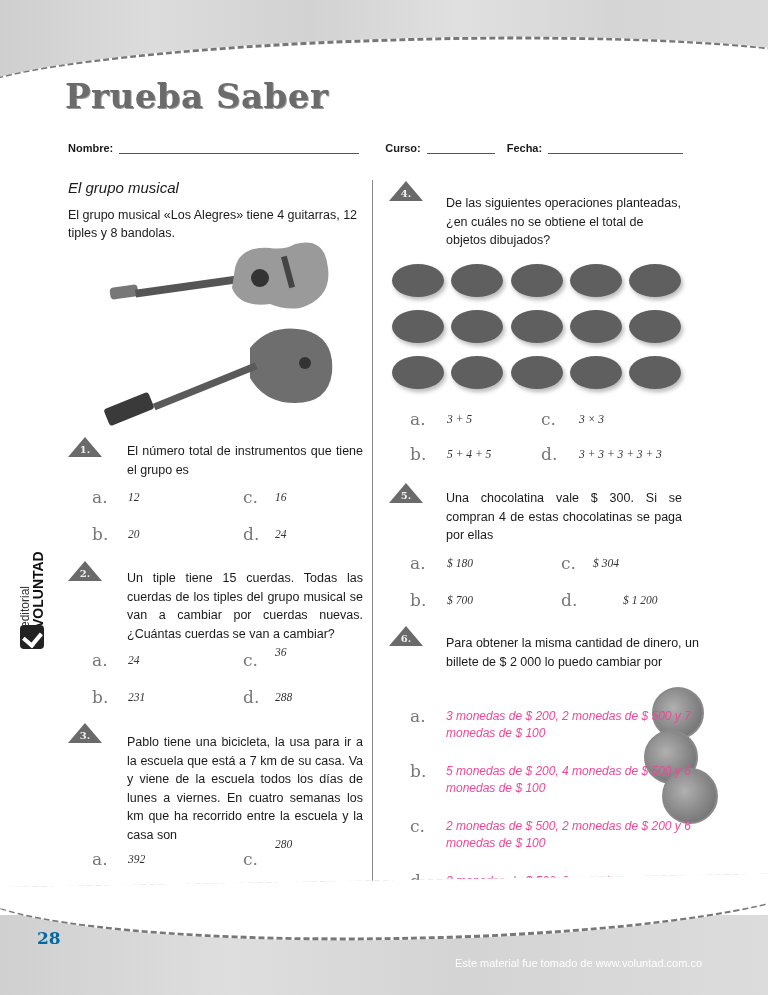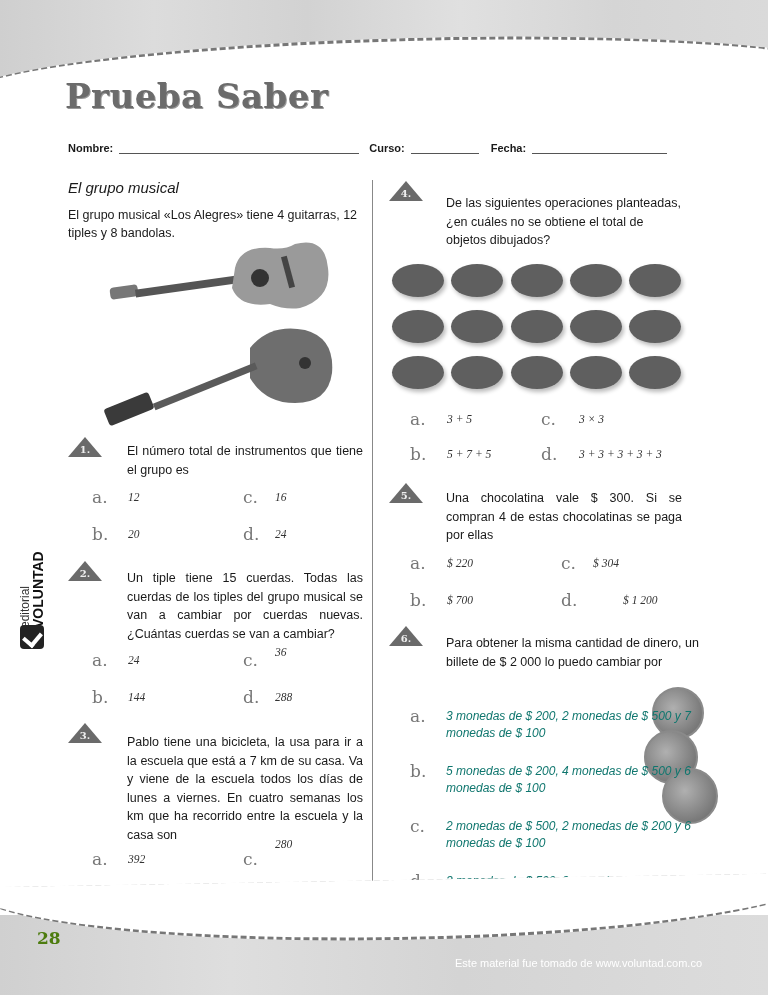--- a/index.html
+++ b/index.html
@@ -43,38 +43,38 @@
     }
     .qnum .tri { width: 0; height: 0; border-left: 17px solid transparent; border-right: 17px solid transparent;
       border-bottom: 20px solid #6a6a6a; position: absolute; top: 0; left: 0; }
     .qnum .n { position: absolute; left: 0; width: 34px; top: 7px; text-align: center; color: #eee;
       font-size: 10px; font-weight: bold; font-family: "DejaVu Serif", serif; }
 
     .qtext { position: absolute; font-family: "Liberation Sans", sans-serif; font-size: 12.5px; line-height: 18.5px; text-align: justify; }
 
     .opt-letter { position: absolute; font-family: "DejaVu Serif", serif; font-size: 17px; color: #777; }
     .opt-val { position: absolute; font-family: Liberation Serif, serif; font-style: italic; font-size: 11.5px; color: #333; }
-    .opt-long { position: absolute; font-family: "Liberation Sans", sans-serif; font-style: italic; font-size: 12px; line-height: 17px; color: #0f766e; width: 245px; }
+    .opt-long { position: absolute; font-family: "Liberation Sans", sans-serif; font-style: italic; font-size: 12px; line-height: 17px; color: #ec4899; width: 245px; }
 
     .ovals { position: absolute; left: 392px; top: 264px; width: 300px; height: 130px; }
     .oval { position: absolute; width: 52px; height: 33px; background: #5f5f5f; border-radius: 50%;
       box-shadow: 2px 3px 4px #bbb; }
 
     .coin { position: absolute; border-radius: 50%; background: radial-gradient(circle at 40% 40%, #b0b0b0, #7a7a7a 70%, #666); border: 2px solid #8a8a8a; }
 
     .bottom-band {
       position: absolute; left: 0; top: 915px; width: 768px; height: 80px;
       background: linear-gradient(90deg, #d0d0d0, #dedede 30%, #d4d4d4 60%, #dcdcdc);
     }
     .bottom-curve {
       position: absolute; left: -30px; top: 880px; width: 860px; height: 60px; background: #fff;
       border-radius: 0 0 50% 50% / 0 0 100% 100%;
       border-bottom: 3px dashed #777; transform: rotate(-1deg);
     }
-    .page-num { position: absolute; left: 37px; top: 928px; font-family: "DejaVu Serif", serif; font-weight: bold; font-size: 17px; color: #4d7c0f; }
+    .page-num { position: absolute; left: 37px; top: 928px; font-family: "DejaVu Serif", serif; font-weight: bold; font-size: 17px; color: #0369a1; }
     .footer-note { position: absolute; left: 455px; top: 957px; font-family: "Liberation Sans", sans-serif; font-size: 11px; color: #fff; }
 
     .logo { position: absolute; left: 12px; top: 515px; width: 40px; height: 135px; }
     .logo .txt { position: absolute; left: -40px; top: 40px; transform: rotate(-90deg); transform-origin: center;
       width: 120px; font-family: "Liberation Sans", sans-serif; line-height: 13px; }
     .logo .ed { font-size: 12px; color: #333; display: block; }
     .logo .vol { font-size: 14px; font-weight: bold; color: #111; display: block; }
     .logo .mark { position: absolute; left: 8px; top: 110px; width: 24px; height: 24px; background: #222; border-radius: 4px; }
     .logo .mark::after { content: ""; position: absolute; left: 6px; top: 4px; width: 9px; height: 13px;
       border-right: 4px solid #fff; border-bottom: 4px solid #fff; transform: rotate(40deg); }
@@ -83,21 +83,21 @@
 <body>
 
 <div class="top-band"></div>
 <div class="top-curve"></div>
 
 <div class="title">Prueba Saber</div>
 
 <div class="form-row">
   <span>Nombre:</span>
   <span class="blank" style="width:240px"></span>
-  <span style="margin-left:4px">Curso:</span>
+  <span style="margin-left:20px">Curso:</span>
   <span class="blank" style="width:68px"></span>
   <span style="margin-left:6px">Fecha:</span>
   <span class="blank" style="width:135px"></span>
 </div>
 
 <div class="divider"></div>
 
 <div class="sec-title">El grupo musical</div>
 <div class="intro">El grupo musical «Los Alegres» tiene 4 guitarras, 12 tiples y 8 bandolas.</div>
 
@@ -134,21 +134,21 @@
 <div class="qnum" style="left:68px;top:561px">
   <div class="tri"></div>
   <div class="n">2.</div>
 </div>
 <div class="qtext" style="left:127px;top:569px;width:236px">Un tiple tiene 15 cuerdas. Todas las cuerdas de los tiples del grupo musical se van a cambiar por cuerdas nuevas. ¿Cuántas cuerdas se van a cambiar?</div>
 <div class="opt-letter" style="left:92px;top:650px">a.</div>
 <div class="opt-val" style="left:128px;top:654px">24</div>
 <div class="opt-letter" style="left:243px;top:650px">c.</div>
 <div class="opt-val" style="left:275px;top:646px">36</div>
 <div class="opt-letter" style="left:92px;top:687px">b.</div>
-<div class="opt-val" style="left:128px;top:691px">144</div>
+<div class="opt-val" style="left:128px;top:691px">231</div>
 <div class="opt-letter" style="left:243px;top:687px">d.</div>
 <div class="opt-val" style="left:275px;top:691px">288</div>
 
 <div class="qnum" style="left:68px;top:723px">
   <div class="tri"></div>
   <div class="n">3.</div>
 </div>
 <div class="qtext" style="left:127px;top:733px;width:236px">Pablo tiene una bicicleta, la usa para ir a la escuela que está a 7 km de su casa. Va y viene de la escuela todos los días de lunes a viernes. En cuatro semanas los km que ha recorrido entre la escuela y la casa son</div>
 <div class="opt-letter" style="left:92px;top:849px">a.</div>
 <div class="opt-val" style="left:128px;top:853px">392</div>
@@ -181,31 +181,31 @@
   <div class="oval" style="left:119px;top:92px"></div>
   <div class="oval" style="left:178px;top:92px"></div>
   <div class="oval" style="left:237px;top:92px"></div>
 </div>
 
 <div class="opt-letter" style="left:410px;top:409px">a.</div>
 <div class="opt-val" style="left:447px;top:413px">3 + 5</div>
 <div class="opt-letter" style="left:541px;top:409px">c.</div>
 <div class="opt-val" style="left:579px;top:413px">3 × 3</div>
 <div class="opt-letter" style="left:410px;top:444px">b.</div>
-<div class="opt-val" style="left:447px;top:448px">5 + 7 + 5</div>
+<div class="opt-val" style="left:447px;top:448px">5 + 4 + 5</div>
 <div class="opt-letter" style="left:541px;top:444px">d.</div>
 <div class="opt-val" style="left:579px;top:448px">3 + 3 + 3 + 3 + 3</div>
 
 <div class="qnum" style="left:389px;top:483px">
   <div class="tri"></div>
   <div class="n">5.</div>
 </div>
 <div class="qtext" style="left:446px;top:489px;width:236px">Una chocolatina vale $ 300. Si se compran 4 de estas chocolatinas se paga por ellas</div>
 <div class="opt-letter" style="left:410px;top:553px">a.</div>
-<div class="opt-val" style="left:447px;top:557px">$ 220</div>
+<div class="opt-val" style="left:447px;top:557px">$ 180</div>
 <div class="opt-letter" style="left:561px;top:553px">c.</div>
 <div class="opt-val" style="left:593px;top:557px">$ 304</div>
 <div class="opt-letter" style="left:410px;top:590px">b.</div>
 <div class="opt-val" style="left:447px;top:594px">$ 700</div>
 <div class="opt-letter" style="left:561px;top:590px">d.</div>
 <div class="opt-val" style="left:623px;top:594px">$ 1 200</div>
 
 <div class="qnum" style="left:389px;top:626px">
   <div class="tri"></div>
   <div class="n">6.</div>

